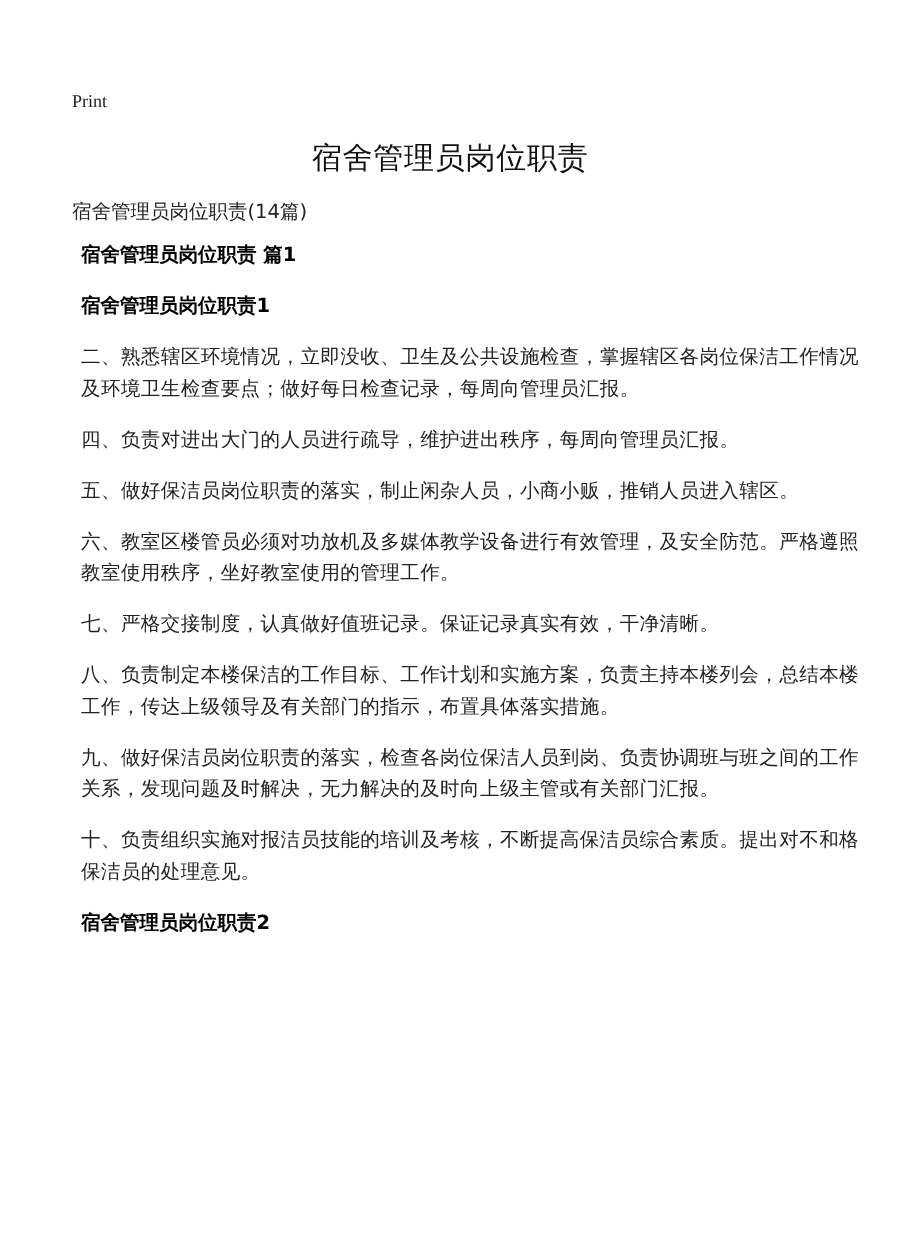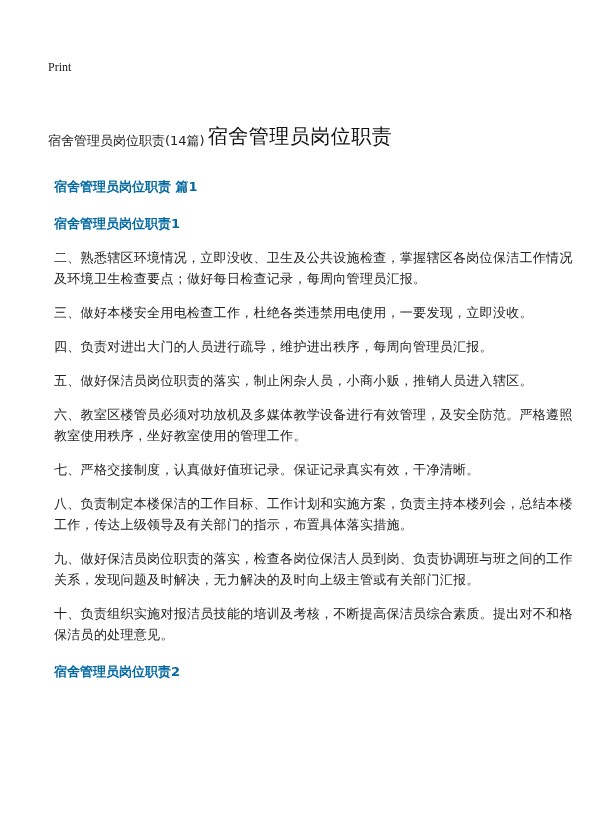--- a/index.html
+++ b/index.html
@@ -9,51 +9,50 @@
       color: #1a1a1a;
     }
     .page { position: absolute; left: 0; top: 12px; width: 600px; height: 828px; }
     .print {
       position: absolute; left: 48px; top: 48px;
       font-family: "Liberation Serif", "DejaVu Serif", serif;
       font-size: 12px; color: #222;
     }
     .title {
       position: absolute; left: 0; top: 80px; width: 600px; text-align: center;
-      font-size: 20px; color: #111; letter-spacing: 0.5px; margin-top: 31px;
+      font-size: 20px; color: #111; letter-spacing: 0.5px;
     }
     .subtitle {
       position: absolute; left: 48px; top: 120px;
       font-size: 13px; color: #222;
     }
     .content {
       position: absolute; left: 54px; top: 148px; width: 520px;
     }
     .para {
       font-size: 13px; line-height: 21px; margin: 0 0 13px 0; color: #222;
       letter-spacing: 0.3px;
     }
     .heading {
       font-weight: bold; font-size: 13px; line-height: 21px;
-      margin: 16px 0 13px 0; color: #0369a1;
+      margin: 0 0 13px 0; color: #000000;
     }
   </style>
 </head>
 <body>
 
 <div class="page">
   <div class="print">Print</div>
   <div class="title">宿舍管理员岗位职责</div>
   <div class="subtitle">宿舍管理员岗位职责(14篇)</div>
 
   <div class="content">
     <p class="heading">宿舍管理员岗位职责 篇1</p>
     <p class="heading">宿舍管理员岗位职责1</p>
     <p class="para">二、熟悉辖区环境情况，立即没收、卫生及公共设施检查，掌握辖区各岗位保洁工作情况及环境卫生检查要点；做好每日检查记录，每周向管理员汇报。</p>
-    <p class="para">三、做好本楼安全用电检查工作，杜绝各类违禁用电使用，一要发现，立即没收。</p>
     <p class="para">四、负责对进出大门的人员进行疏导，维护进出秩序，每周向管理员汇报。</p>
     <p class="para">五、做好保洁员岗位职责的落实，制止闲杂人员，小商小贩，推销人员进入辖区。</p>
     <p class="para">六、教室区楼管员必须对功放机及多媒体教学设备进行有效管理，及安全防范。严格遵照教室使用秩序，坐好教室使用的管理工作。</p>
     <p class="para">七、严格交接制度，认真做好值班记录。保证记录真实有效，干净清晰。</p>
     <p class="para">八、负责制定本楼保洁的工作目标、工作计划和实施方案，负责主持本楼列会，总结本楼工作，传达上级领导及有关部门的指示，布置具体落实措施。</p>
     <p class="para">九、做好保洁员岗位职责的落实，检查各岗位保洁人员到岗、负责协调班与班之间的工作关系，发现问题及时解决，无力解决的及时向上级主管或有关部门汇报。</p>
     <p class="para">十、负责组织实施对报洁员技能的培训及考核，不断提高保洁员综合素质。提出对不和格保洁员的处理意见。</p>
     <p class="heading">宿舍管理员岗位职责2</p>
   </div>
 </div>

